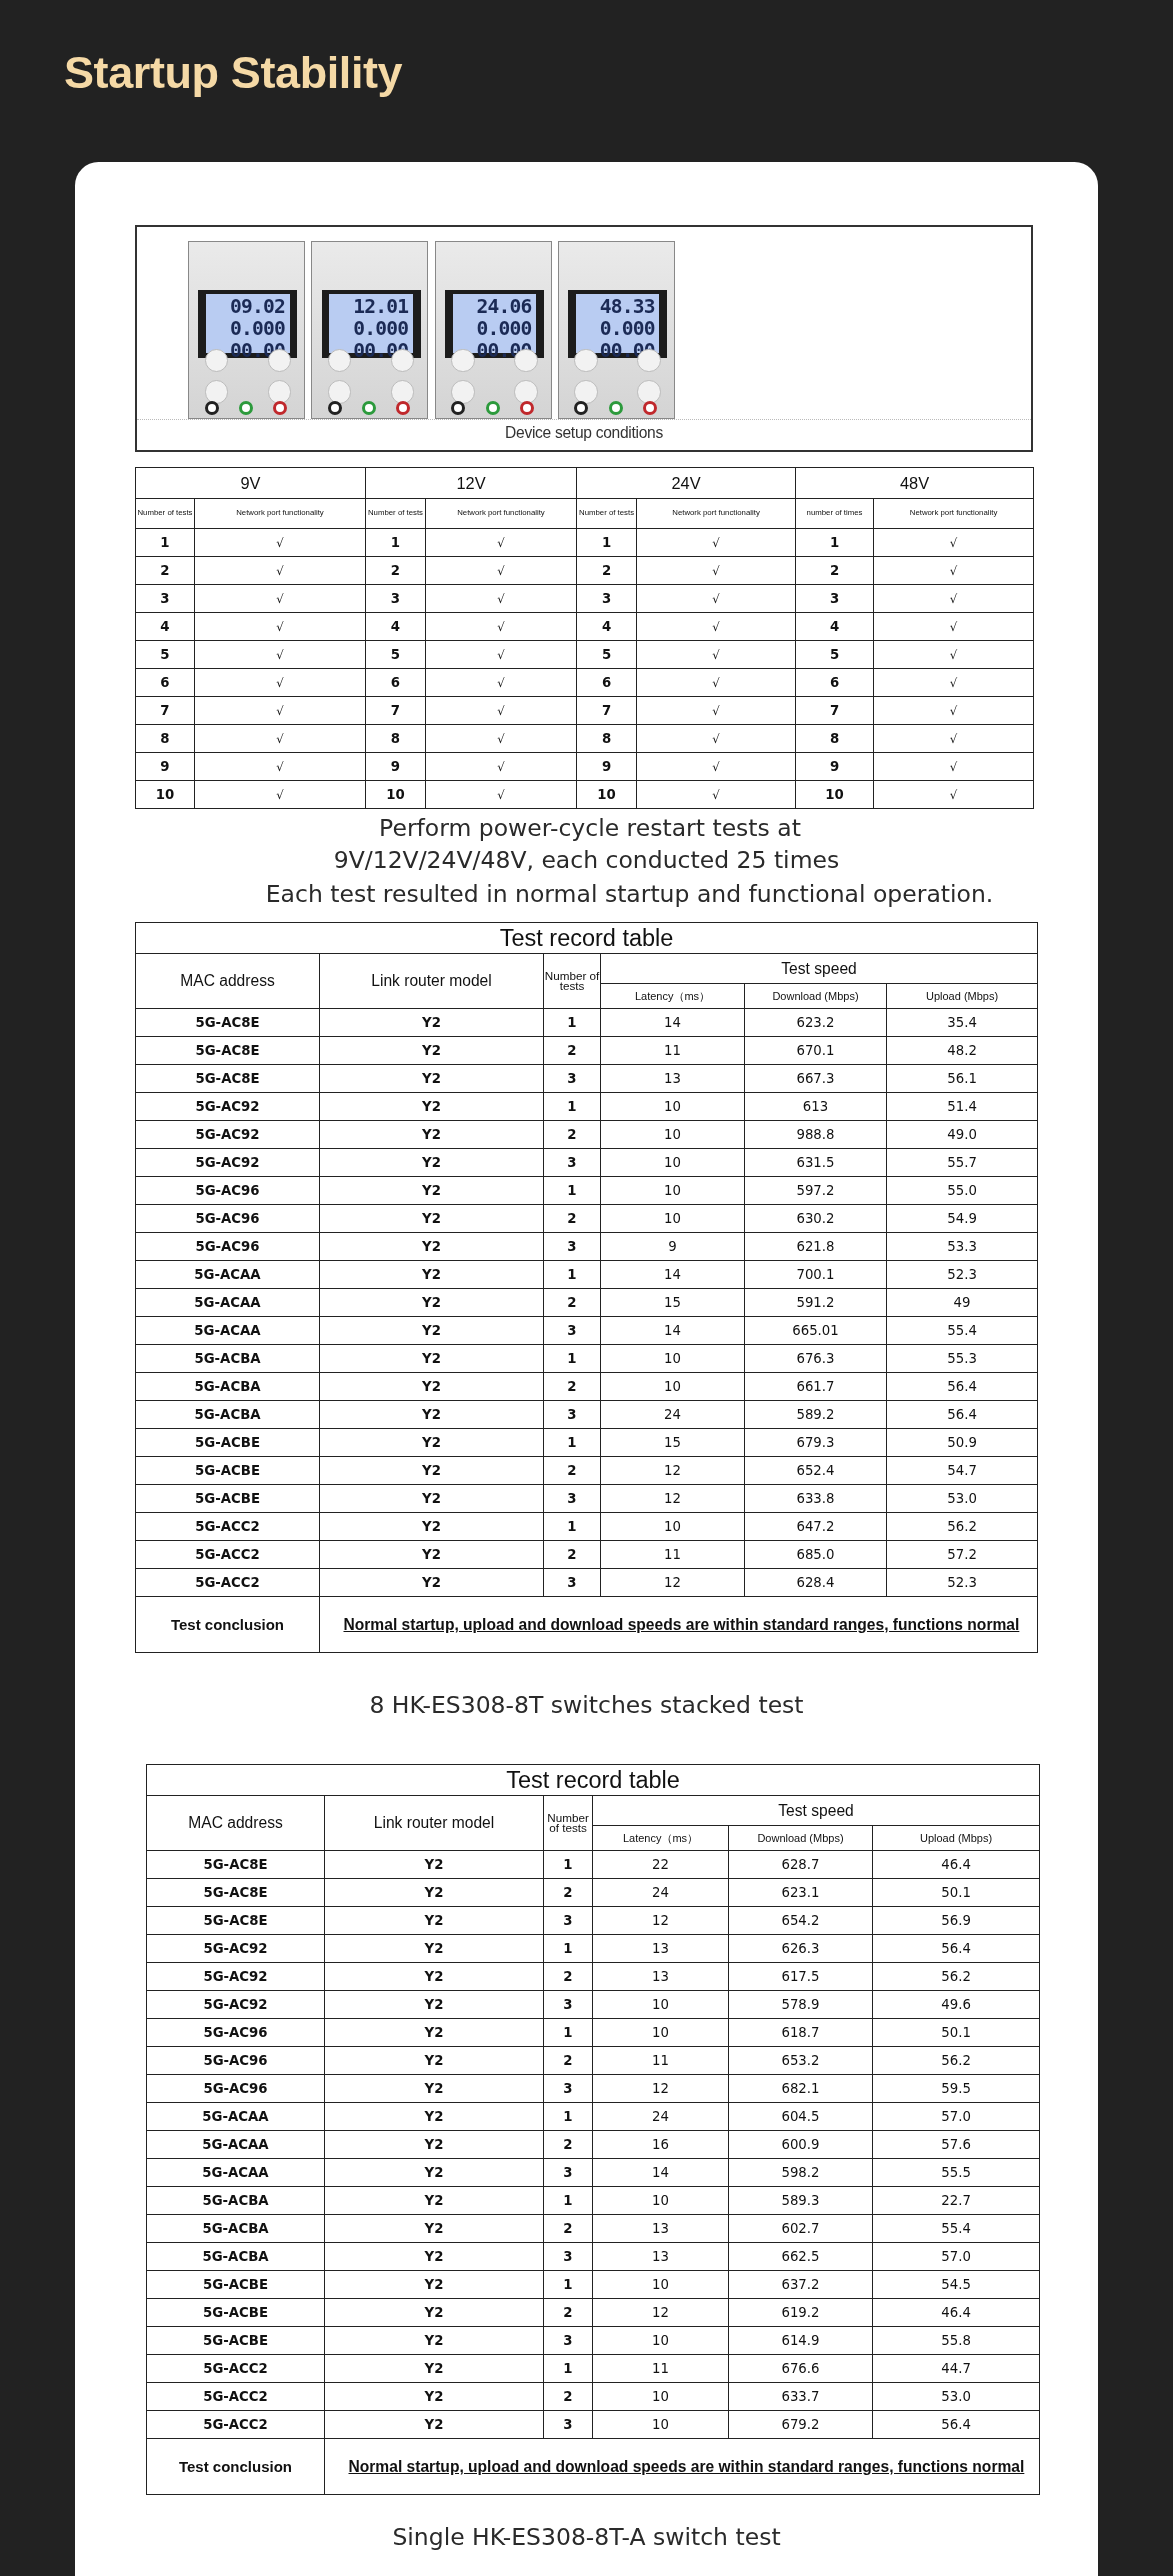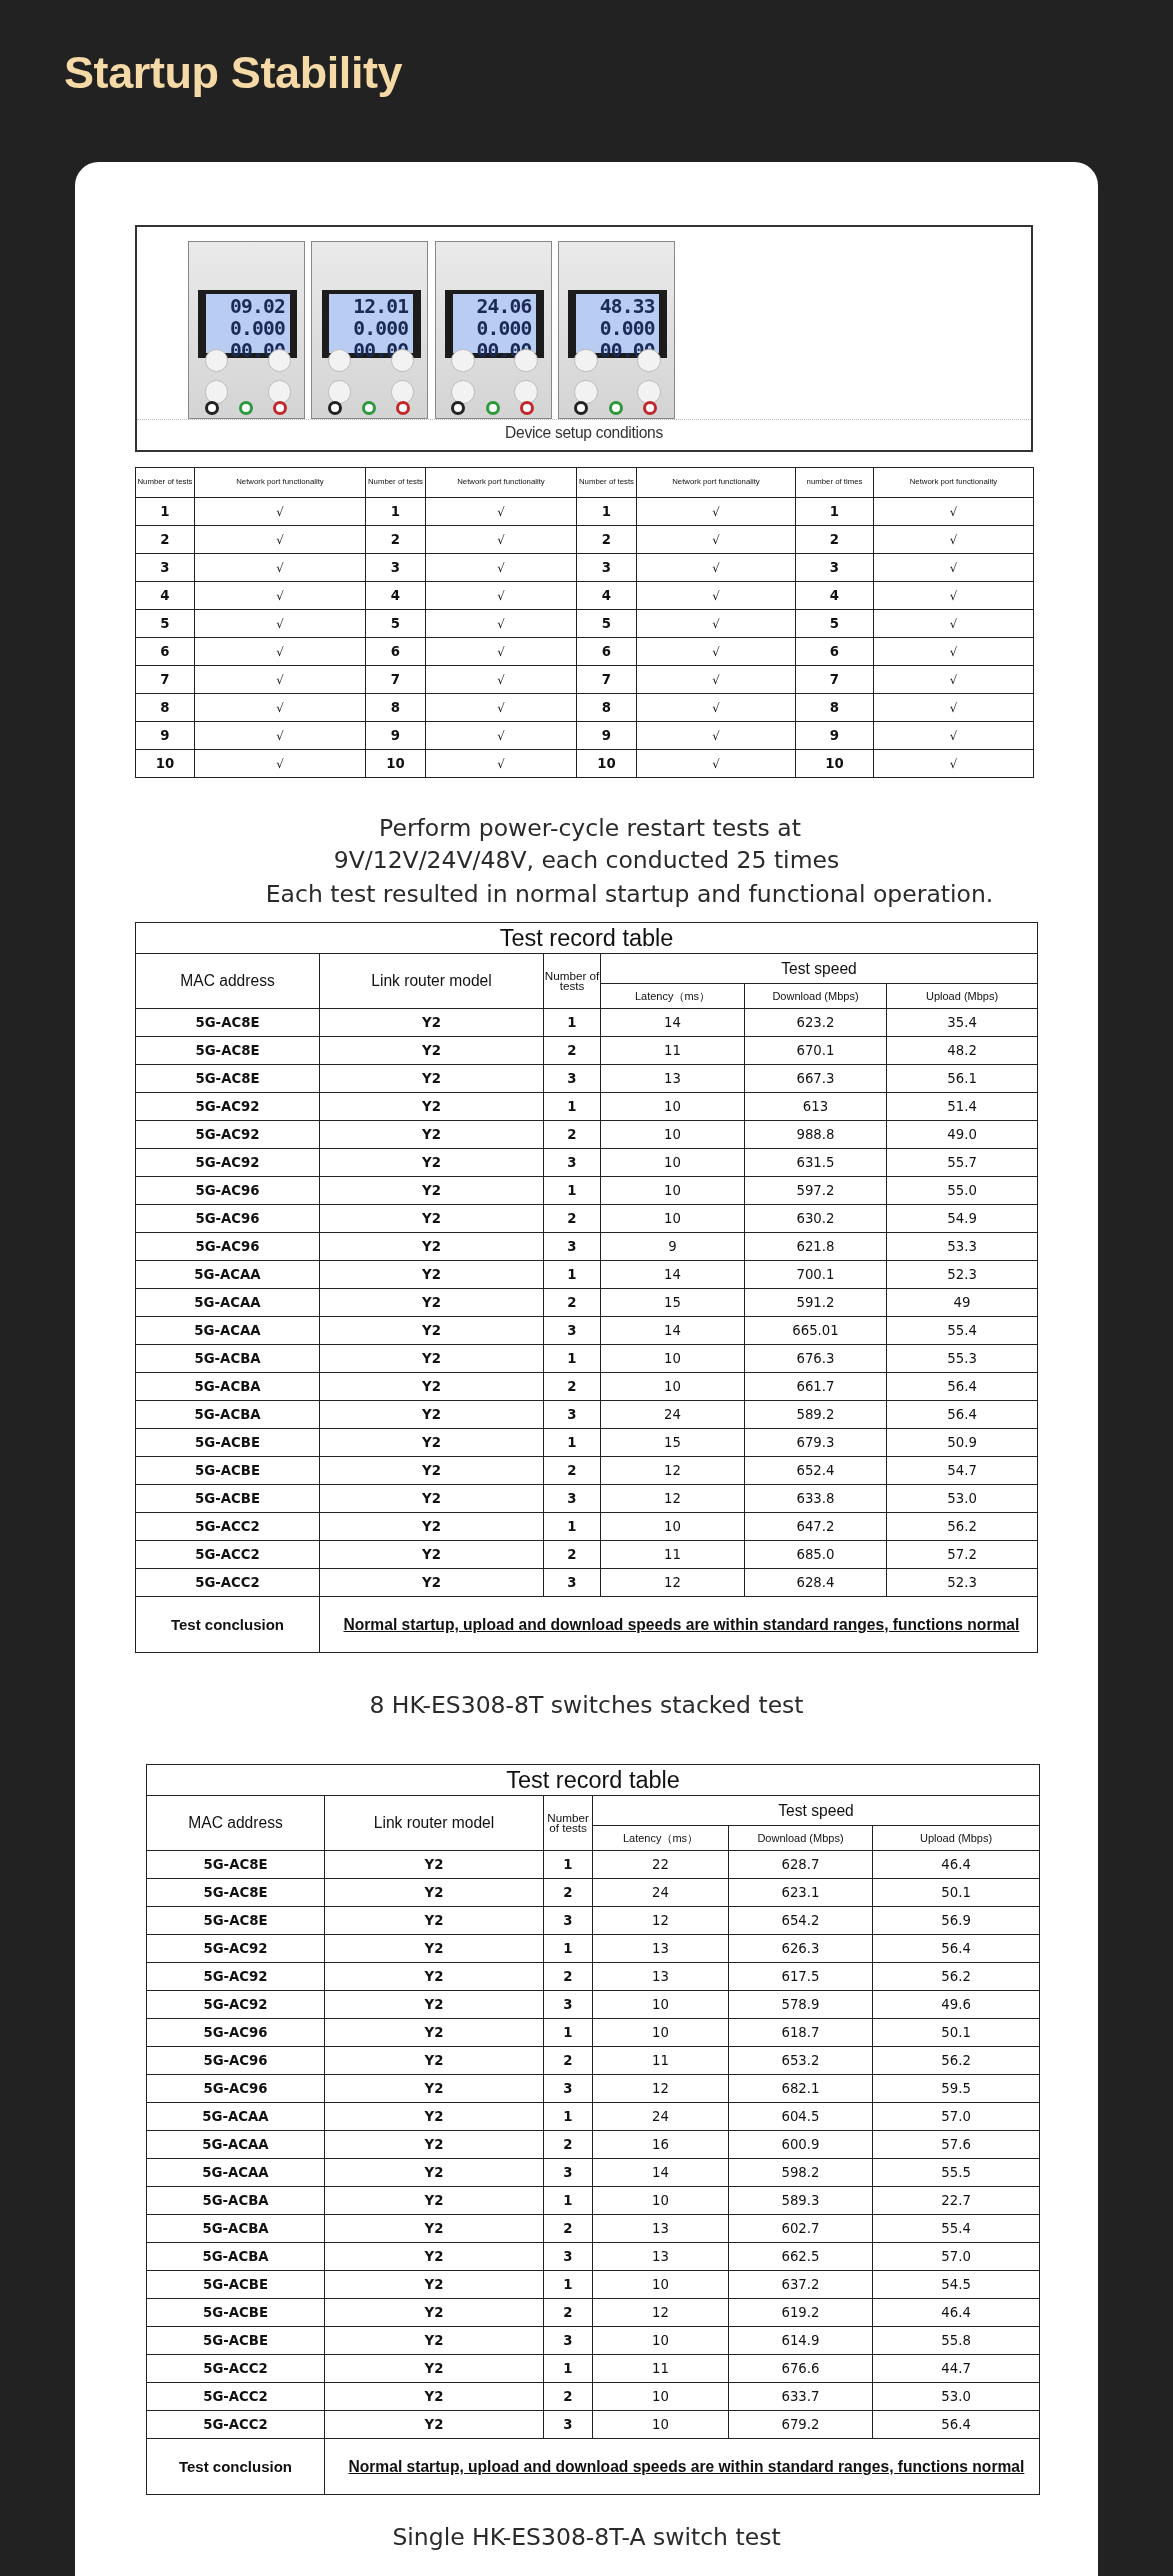--- a/index.html
+++ b/index.html
@@ -142,20 +142,26 @@
     <col style="width:59px">
       <col style="width:171px">
     <col style="width:60px">
       <col style="width:151px">
     <col style="width:60px">
       <col style="width:159px">
     <col style="width:78px">
       <col style="width:160px">
   </colgroup>
   <tbody id="volt-body">
+      <tr class="vhead">
+        <td colspan="2">9V</td>
+        <td colspan="2">12V</td>
+        <td colspan="2">24V</td>
+        <td colspan="2">48V</td>
+      </tr>
       <tr class="shead">
         <td>Number of tests</td>
         <td>Network port functionality</td>
         <td>Number of tests</td>
         <td>Network port functionality</td>
         <td>Number of tests</td>
         <td>Network port functionality</td>
         <td>number of times</td>
         <td>Network port functionality</td>
       </tr>

